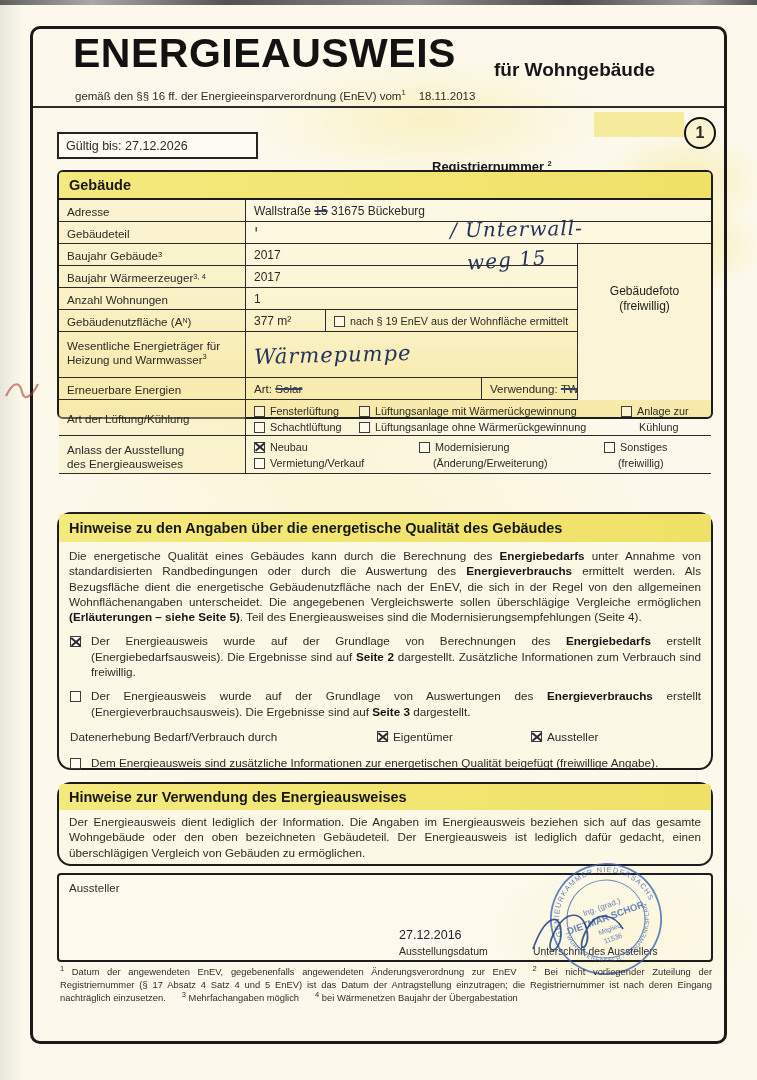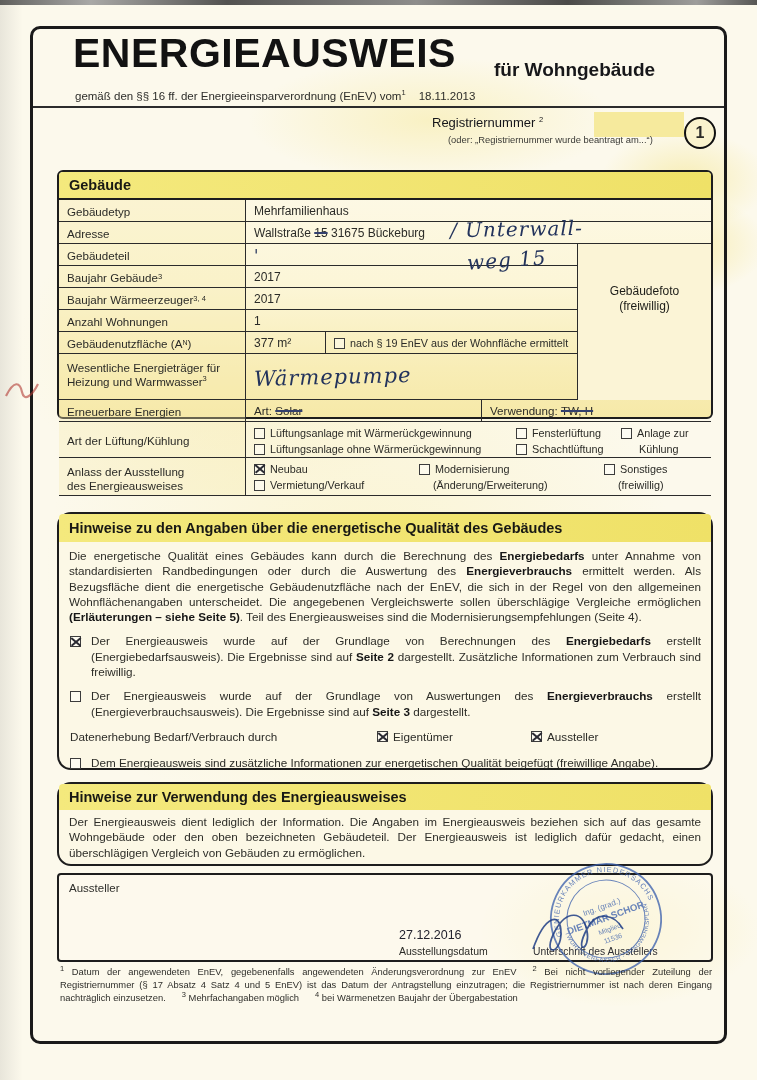--- a/index.html
+++ b/index.html
@@ -23,21 +23,21 @@
 
   .doc-title{position:absolute;left:73px;top:30px;font-size:41px;font-weight:bold;letter-spacing:.5px;color:#121212;}
   .doc-subtitle{position:absolute;left:494px;top:59px;font-size:19px;font-weight:bold;color:#17171a;}
   .law-line{position:absolute;left:75px;top:90px;font-size:11.5px;color:#2d2d2a;}
   .law-date{margin-left:13px;}
   .hr-head{position:absolute;left:33px;top:106px;width:691px;border-top:2px solid #2c2c2c;}
 
   .valid-box{position:absolute;left:57px;top:132px;width:201px;height:27px;border:2px solid #242424;box-sizing:border-box;
     display:flex;align-items:center;padding-left:7px;font-size:12.5px;background:rgba(255,255,255,.35);}
   .registry{position:absolute;left:432px;top:115px;width:255px;}
-  .registry .reg-label{font-size:13px;font-weight:normal;color:#15151a;}
+  .registry .reg-label{font-size:13px;font-weight:bold;color:#15151a;margin-top:44px;}
   .registry .reg-note{font-size:9.4px;margin-top:4px;color:#3a3a36;margin-left:16px;}
   .reg-patch{position:absolute;left:594px;top:112px;width:90px;height:25px;background:#f4e88f;opacity:.85;}
   .page-badge{position:absolute;left:684px;top:117px;width:32px;height:32px;border:2.5px solid #101010;border-radius:50%;
     box-sizing:border-box;display:flex;align-items:center;justify-content:center;font-size:16px;font-weight:bold;background:#faf3cd;}
 
   
   .gbox{position:absolute;left:57px;top:170px;width:656px;height:249px;border:2px solid #1d1d1d;border-radius:6px;box-sizing:border-box;
     background:linear-gradient(180deg,#fdf9e8 0%,#fcf6d8 45%,#f8edb6 80%,#f6e9a8 100%);}
   .sec-bar{height:26px;display:flex;align-items:center;padding:0 10px;font-size:14.5px;font-weight:bold;color:#181814;
     background:linear-gradient(90deg,#f4e97d,#efe167);border-radius:4px 4px 0 0;}
@@ -95,35 +95,34 @@
   <div class="scan-strip"></div>
   <div class="frame"></div>
 
   <div class="doc-title">ENERGIEAUSWEIS</div>
   <div class="doc-subtitle">für Wohngebäude</div>
   <div class="law-line">
     <span>gemäß den §§ 16 ff. der Energieeinsparverordnung (EnEV) vom</span><sup>1</sup><span class="law-date">18.11.2013</span>
   </div>
   <div class="hr-head"></div>
 
+  <div class="valid-box">
+    <span>Gültig bis:</span>&nbsp;<span>27.12.2026</span>
+  </div>
 
   <div class="reg-patch"></div>
   <div class="registry">
     <div class="reg-label"><span>Registriernummer</span> <sup>2</sup></div>
     <div class="reg-note">(oder: „Registriernummer wurde beantragt am...“)</div>
   </div>
   <div class="page-badge">1</div>
 
   <div class="gbox">
     <div class="sec-bar gbar">Gebäude</div>
 
-    <div class="grow" style="height:22px">
-      <div class="lbl">Gebäudetyp</div>
-      <div class="val">Mehrfamilienhaus</div>
-    </div>
 
     <div class="grow" style="height:22px">
       <div class="lbl">Adresse</div>
       <div class="val">
         <span>Wallstraße</span>&nbsp;<span class="pen-strike">15</span>&nbsp;<span>31675 Bückeburg</span>
       </div>
     </div>
 
     <div class="grow" style="height:22px">
       <div class="lbl">Gebäudeteil</div>
@@ -180,38 +179,38 @@
         <span>Art:</span>&nbsp;<span class="pen-strike">Solar</span>
       </div>
       <div class="cell-use">
         <span>Verwendung:</span>&nbsp;<span class="pen-strike">TW, H</span>
       </div>
     </div>
 
     <div class="grow" style="height:36px">
       <div class="lbl">Art der Lüftung/Kühlung</div>
       <div class="optcols">
+        <div style="width:105px">
+          <span class="optline">
+              <span class="cb"></span>
+              <span>Fensterlüftung</span>
+            </span>
+          <span class="optline">
+              <span class="cb"></span>
+              <span>Schachtlüftung</span>
+            </span>
+        </div>
         <div style="width:262px">
           <span class="optline">
               <span class="cb"></span>
               <span>Lüftungsanlage mit Wärmerückgewinnung</span>
             </span>
           <span class="optline">
               <span class="cb"></span>
               <span>Lüftungsanlage ohne Wärmerückgewinnung</span>
-            </span>
-        </div>
-        <div style="width:105px">
-          <span class="optline">
-              <span class="cb"></span>
-              <span>Fensterlüftung</span>
-            </span>
-          <span class="optline">
-              <span class="cb"></span>
-              <span>Schachtlüftung</span>
             </span>
         </div>
         <div style="flex:1">
           <span class="optline">
               <span class="cb"></span>
               <span>Anlage zur</span>
             </span>
           <span class="blk" style="padding-left:18px">Kühlung</span>
         </div>
       </div>

